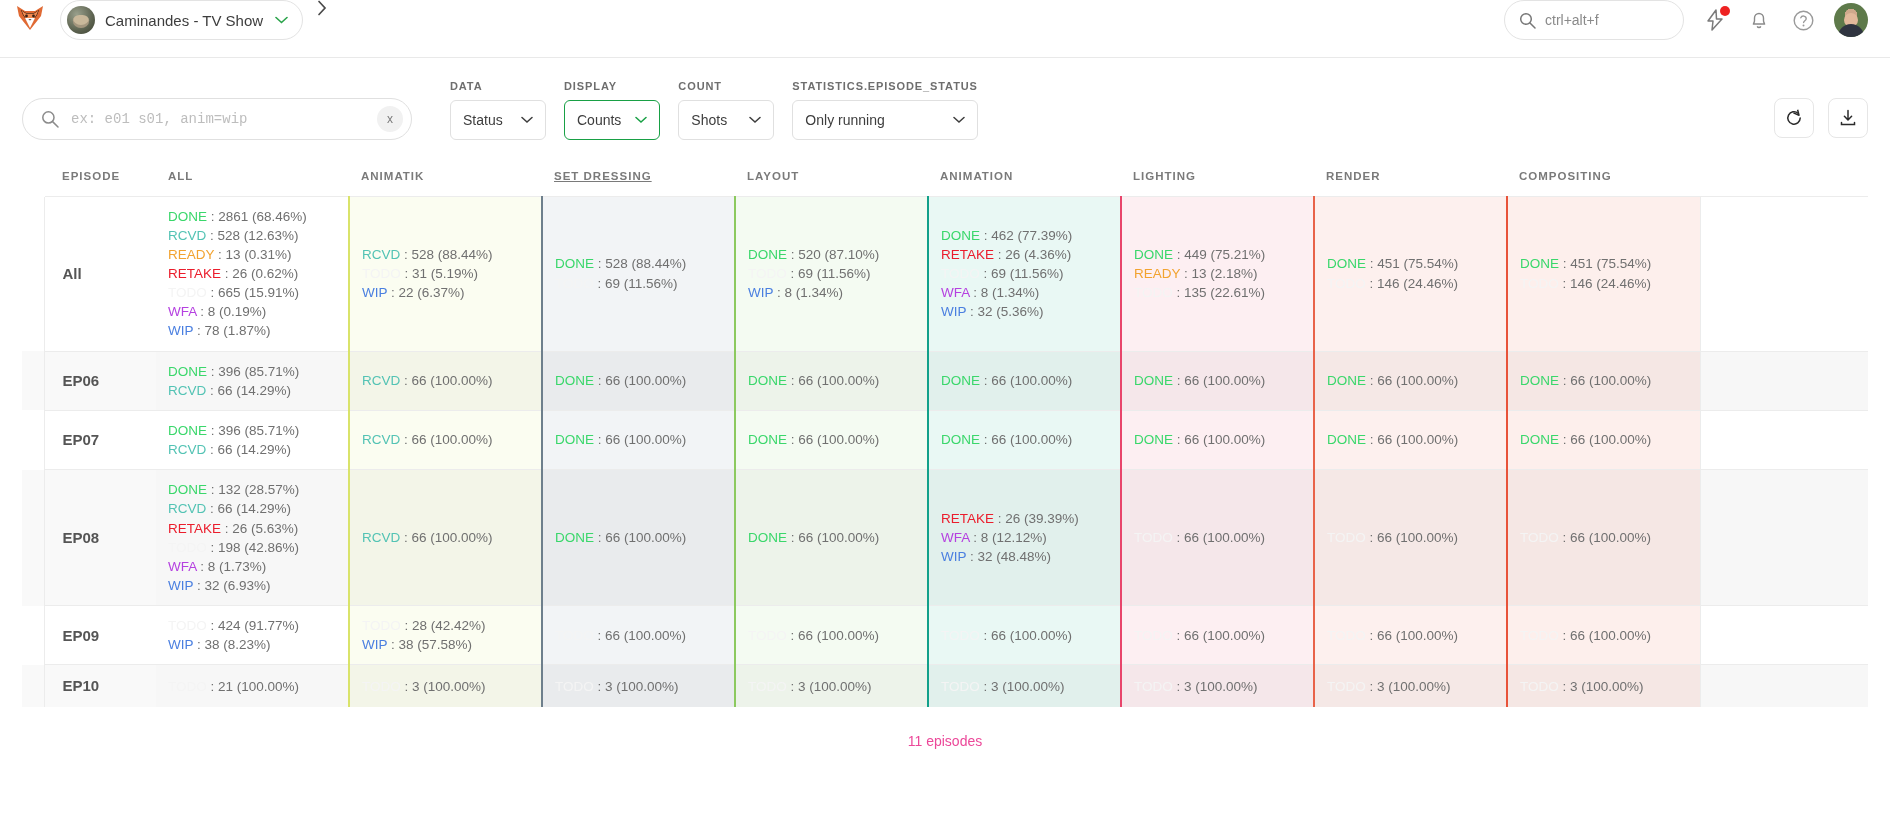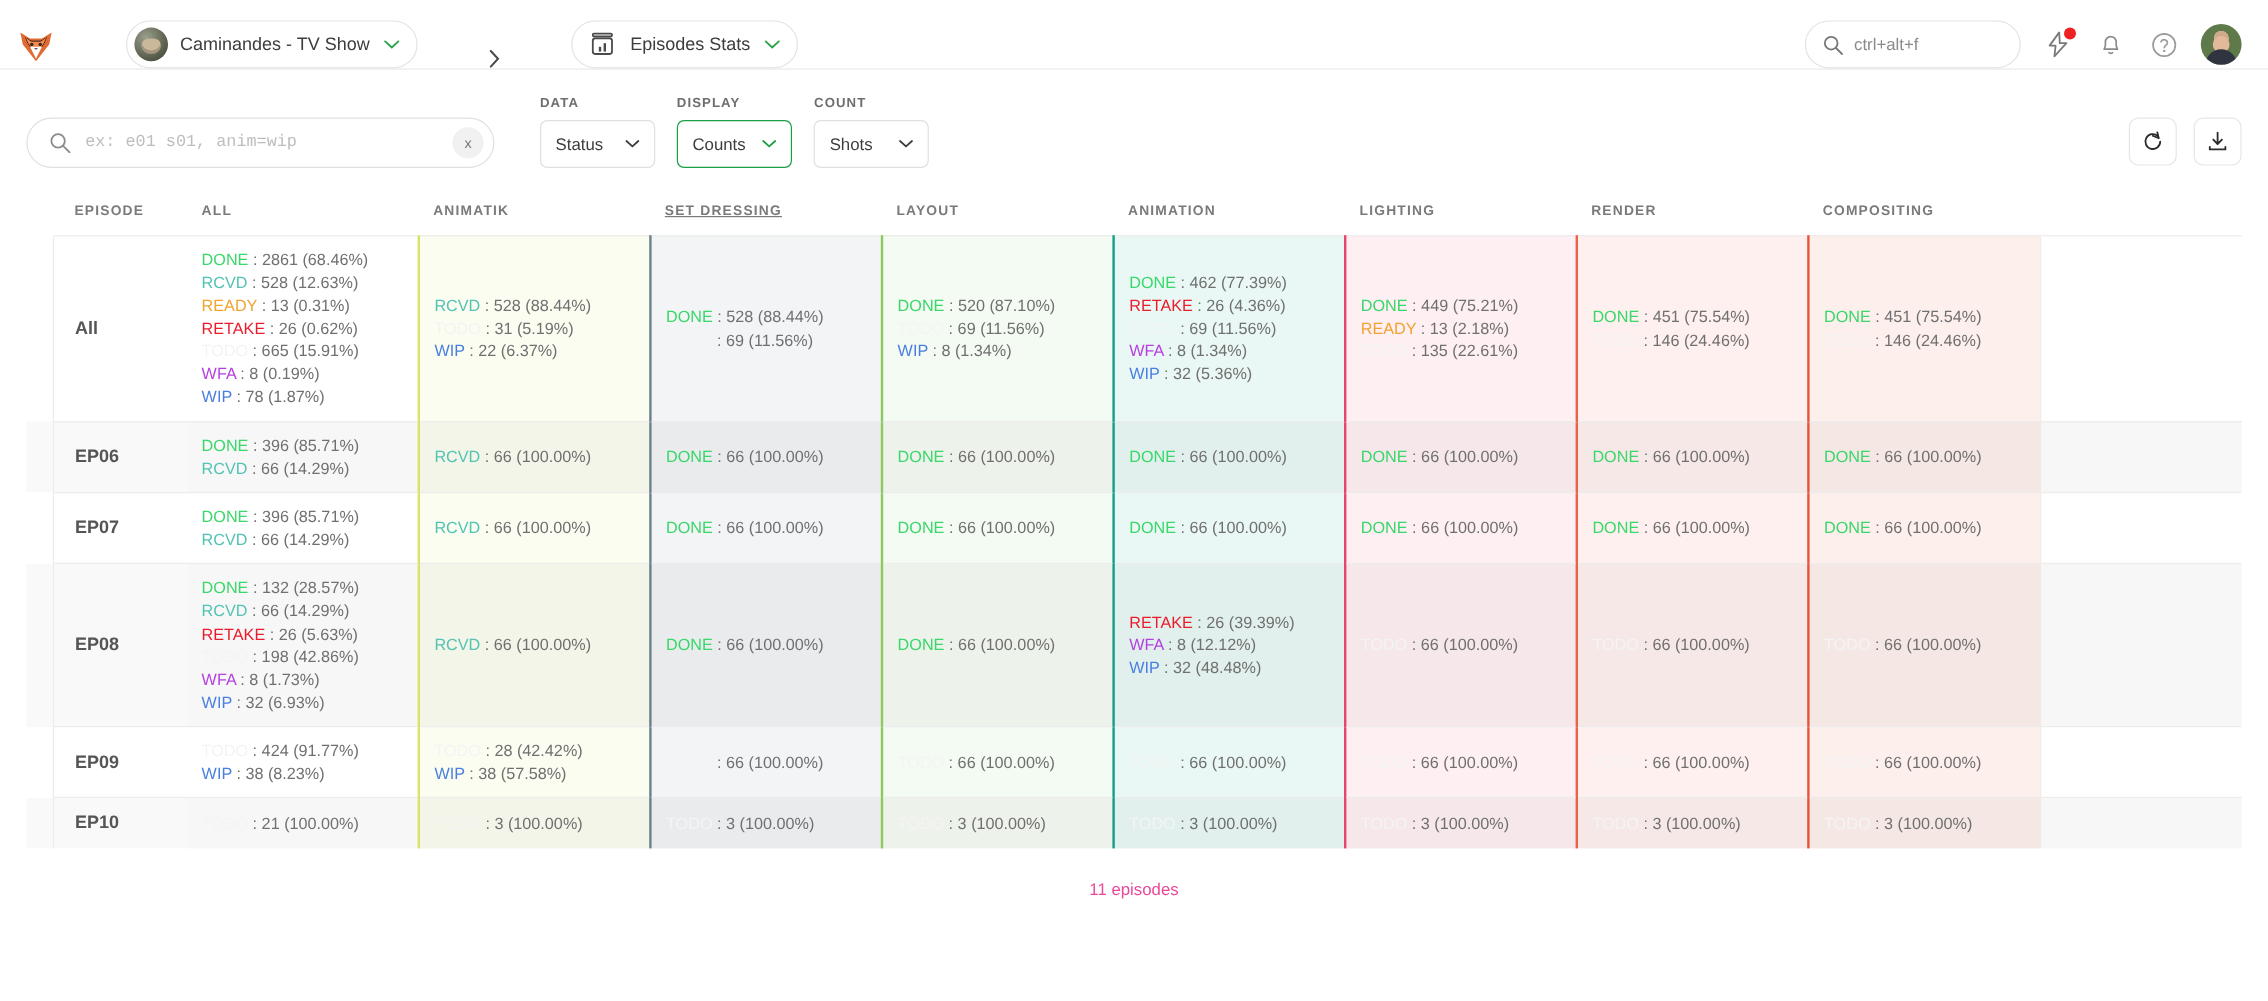--- a/index.html
+++ b/index.html
@@ -8,25 +8,24 @@
     background: #ffffff;
     font-family: "Liberation Sans", sans-serif;
     color: #3d3d3d;
     overflow: hidden;
   }
 
   
   .topbar {
     height: 58px;
     display: flex;
-    align-items: flex-end;
+    align-items: flex-start;
     padding: 0 22px 0 12px;
     border-bottom: 1px solid #e9e9e9;
     background: #fff;
-    gap: 45px;
   }
   .logo {
     width: 36px; height: 36px;
     flex: 0 0 36px;
     margin-right: 12px;
     display: flex; align-items: center; justify-content: center;
   }
   .pill {
     display: flex; align-items: center;
     height: 40px;
@@ -232,36 +231,20 @@
         </svg>
     </span>
   </div>
 
   <span class="chev-sep">
     <svg width="10" height="16" viewBox="0 0 10 16">
         <path d="M2 1.5 L8 8 L2 14.5" fill="none" stroke="#4a4a4a" stroke-width="1.7" stroke-linecap="round"></path>
       </svg>
   </span>
 
-  <div class="pill" style="padding-left:12px">
-    <span class="pill-icon">
-      <svg width="24" height="24" viewBox="0 0 24 24">
-        <rect x="4" y="3" width="16" height="2.4" rx="1" fill="none" stroke="#4a4a4a" stroke-width="1.5"></rect>
-        <rect x="4" y="7" width="16" height="13" rx="2" fill="none" stroke="#4a4a4a" stroke-width="1.5"></rect>
-        <rect x="9" y="14" width="2" height="4" fill="#4a4a4a"></rect>
-        <rect x="13" y="11" width="2" height="7" fill="#4a4a4a"></rect>
-      </svg>
-    </span>
-    <span class="pill-label">Episodes Stats</span>
-    <span class="caret">
-      <svg width="13" height="8" viewBox="0 0 13 8">
-          <path d="M1 1.5 L6.5 6.5 L12 1.5" fill="none" stroke="#2aa34a" stroke-width="1.6" stroke-linecap="round"></path>
-        </svg>
-    </span>
-  </div>
 
   <div class="topbar-right">
     <div class="search-box">
       <span>
         <svg width="17" height="17" viewBox="0 0 17 17">
             <circle cx="7" cy="7" r="5.3" fill="none" stroke="#777" stroke-width="1.5"></circle>
             <path d="M11 11 L16 16" stroke="#777" stroke-width="1.5" stroke-linecap="round"></path>
           </svg>
       </span>
       <input value="ctrl+alt+f" style="">
@@ -335,20 +318,31 @@
     <div class="select-box">
       <span>Shots</span>
       <span class="caret">
         <svg width="12" height="8" viewBox="0 0 12 8">
             <path d="M1 1.5 L6 6 L11 1.5" fill="none" stroke="#3d3d3d" stroke-width="1.5" stroke-linecap="round"></path>
           </svg>
       </span>
     </div>
   </div>
 
+  <div class="field-group">
+    <span class="field-label">STATISTICS.EPISODE_STATUS</span>
+    <div class="select-box">
+      <span>Only running</span>
+      <span class="caret">
+        <svg width="12" height="8" viewBox="0 0 12 8">
+            <path d="M1 1.5 L6 6 L11 1.5" fill="none" stroke="#3d3d3d" stroke-width="1.5" stroke-linecap="round"></path>
+          </svg>
+      </span>
+    </div>
+  </div>
 
   <div class="bar-actions">
     <div class="round-btn">
       <svg width="20" height="20" viewBox="0 0 20 20">
         <path d="M16.2 10 a6.2 6.2 0 1 1 -2.1 -4.7" fill="none" stroke="#2b2b2b" stroke-width="1.5" stroke-linecap="round"></path>
         <path d="M9 3.3 L14.6 5.6 L13.2 0.1" fill="none" stroke="#2b2b2b" stroke-width="1.5" stroke-linejoin="round" transform="translate(0.4,1.6)"></path>
       </svg>
     </div>
     <div class="round-btn">
       <svg width="20" height="20" viewBox="0 0 20 20">

